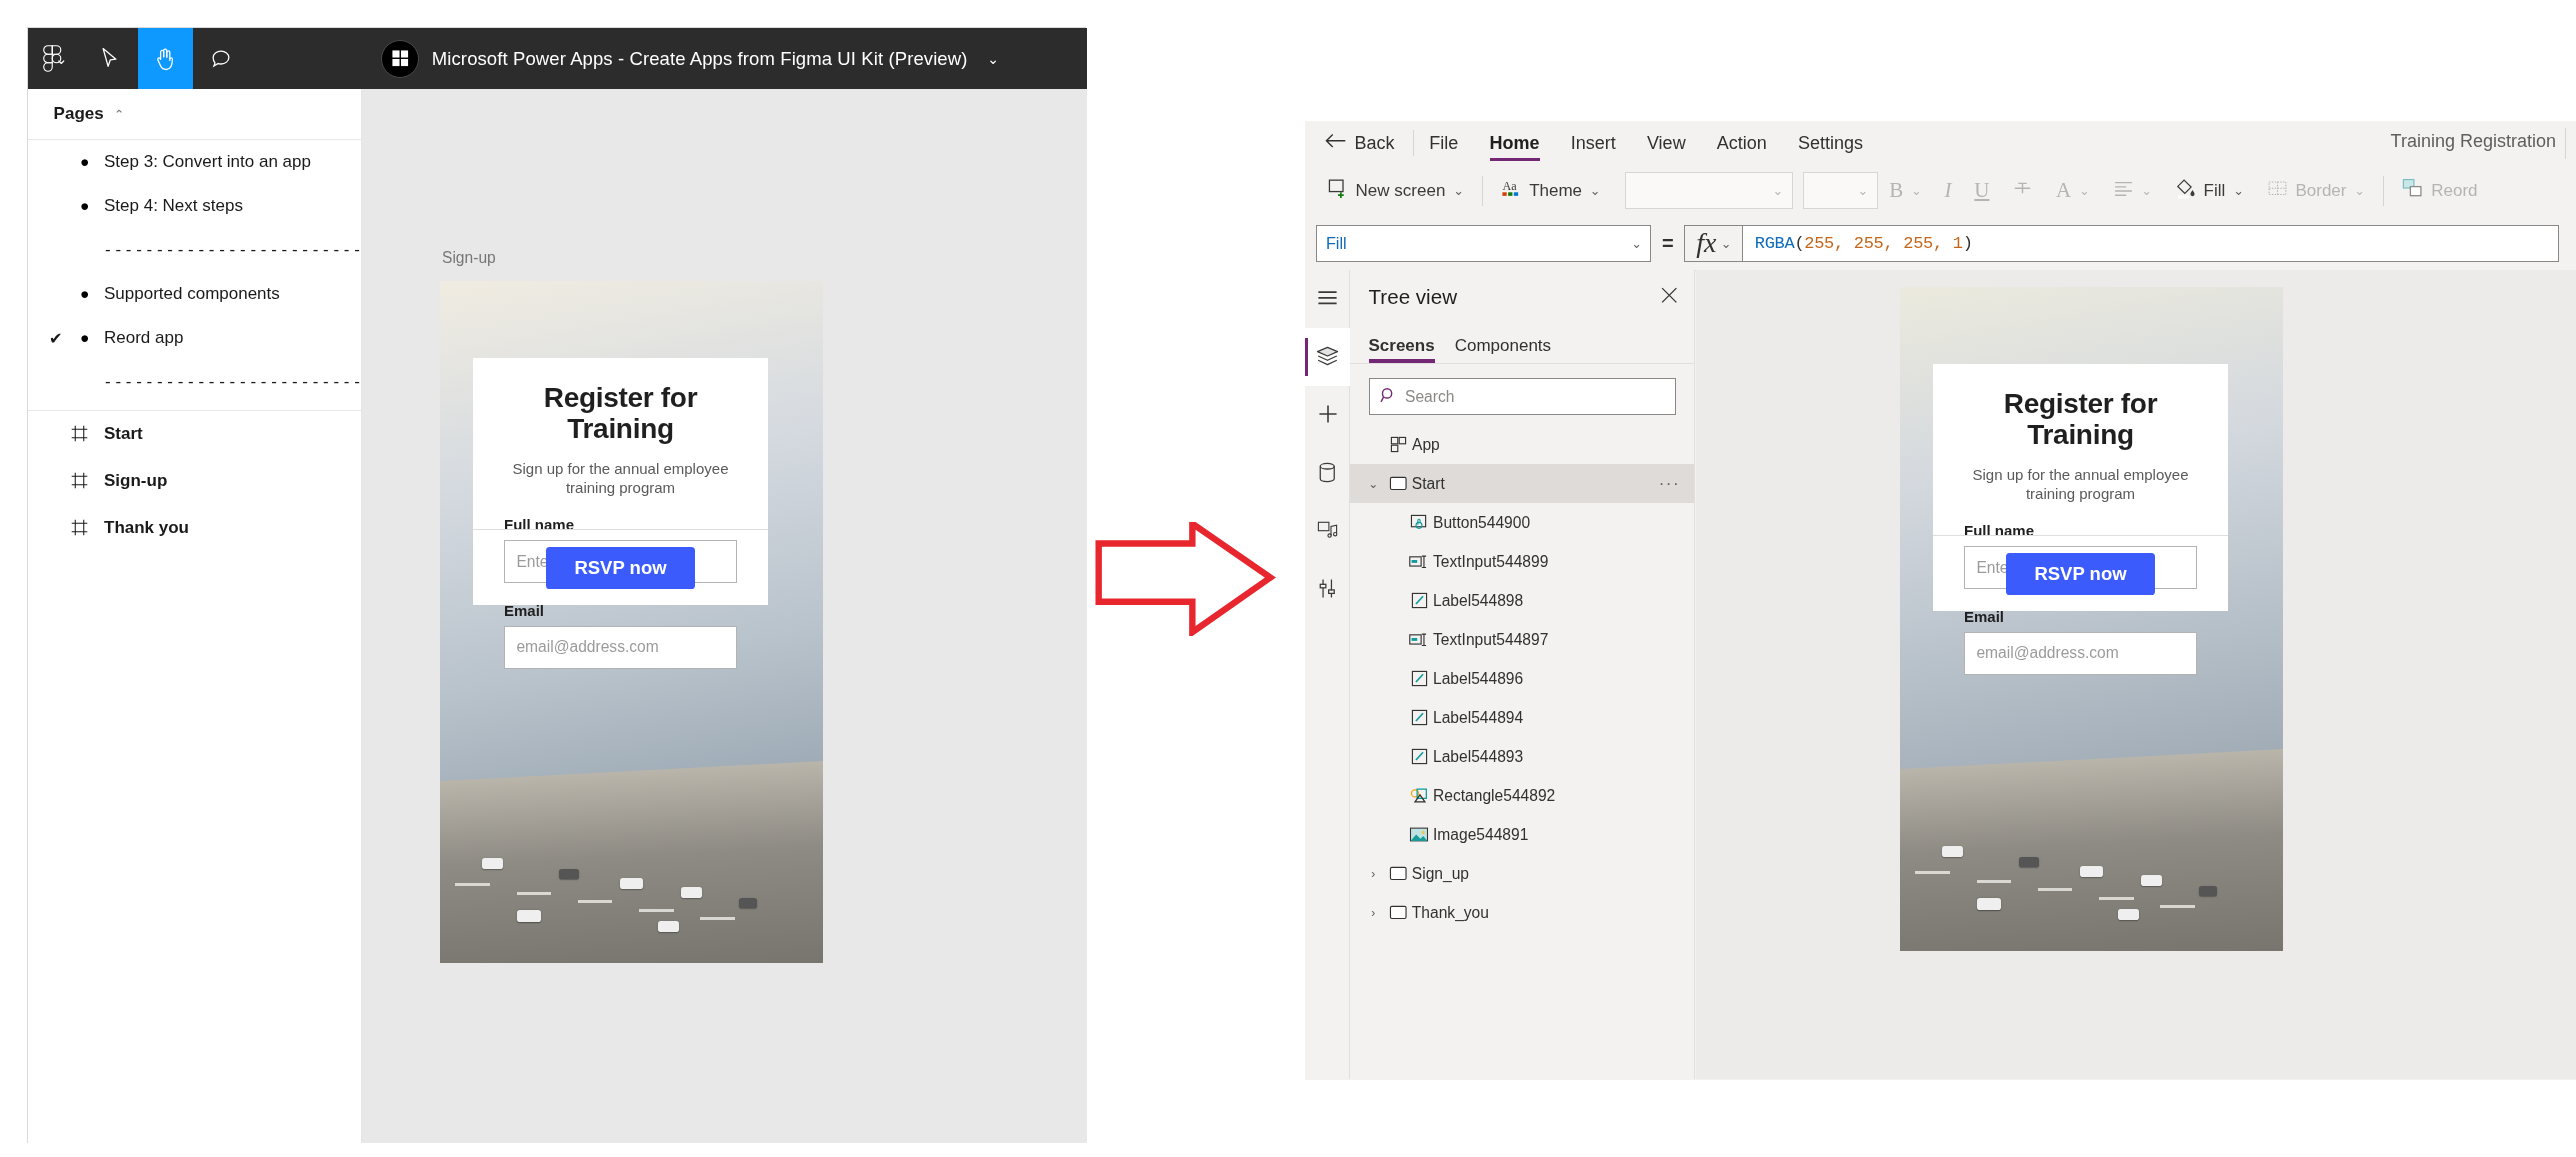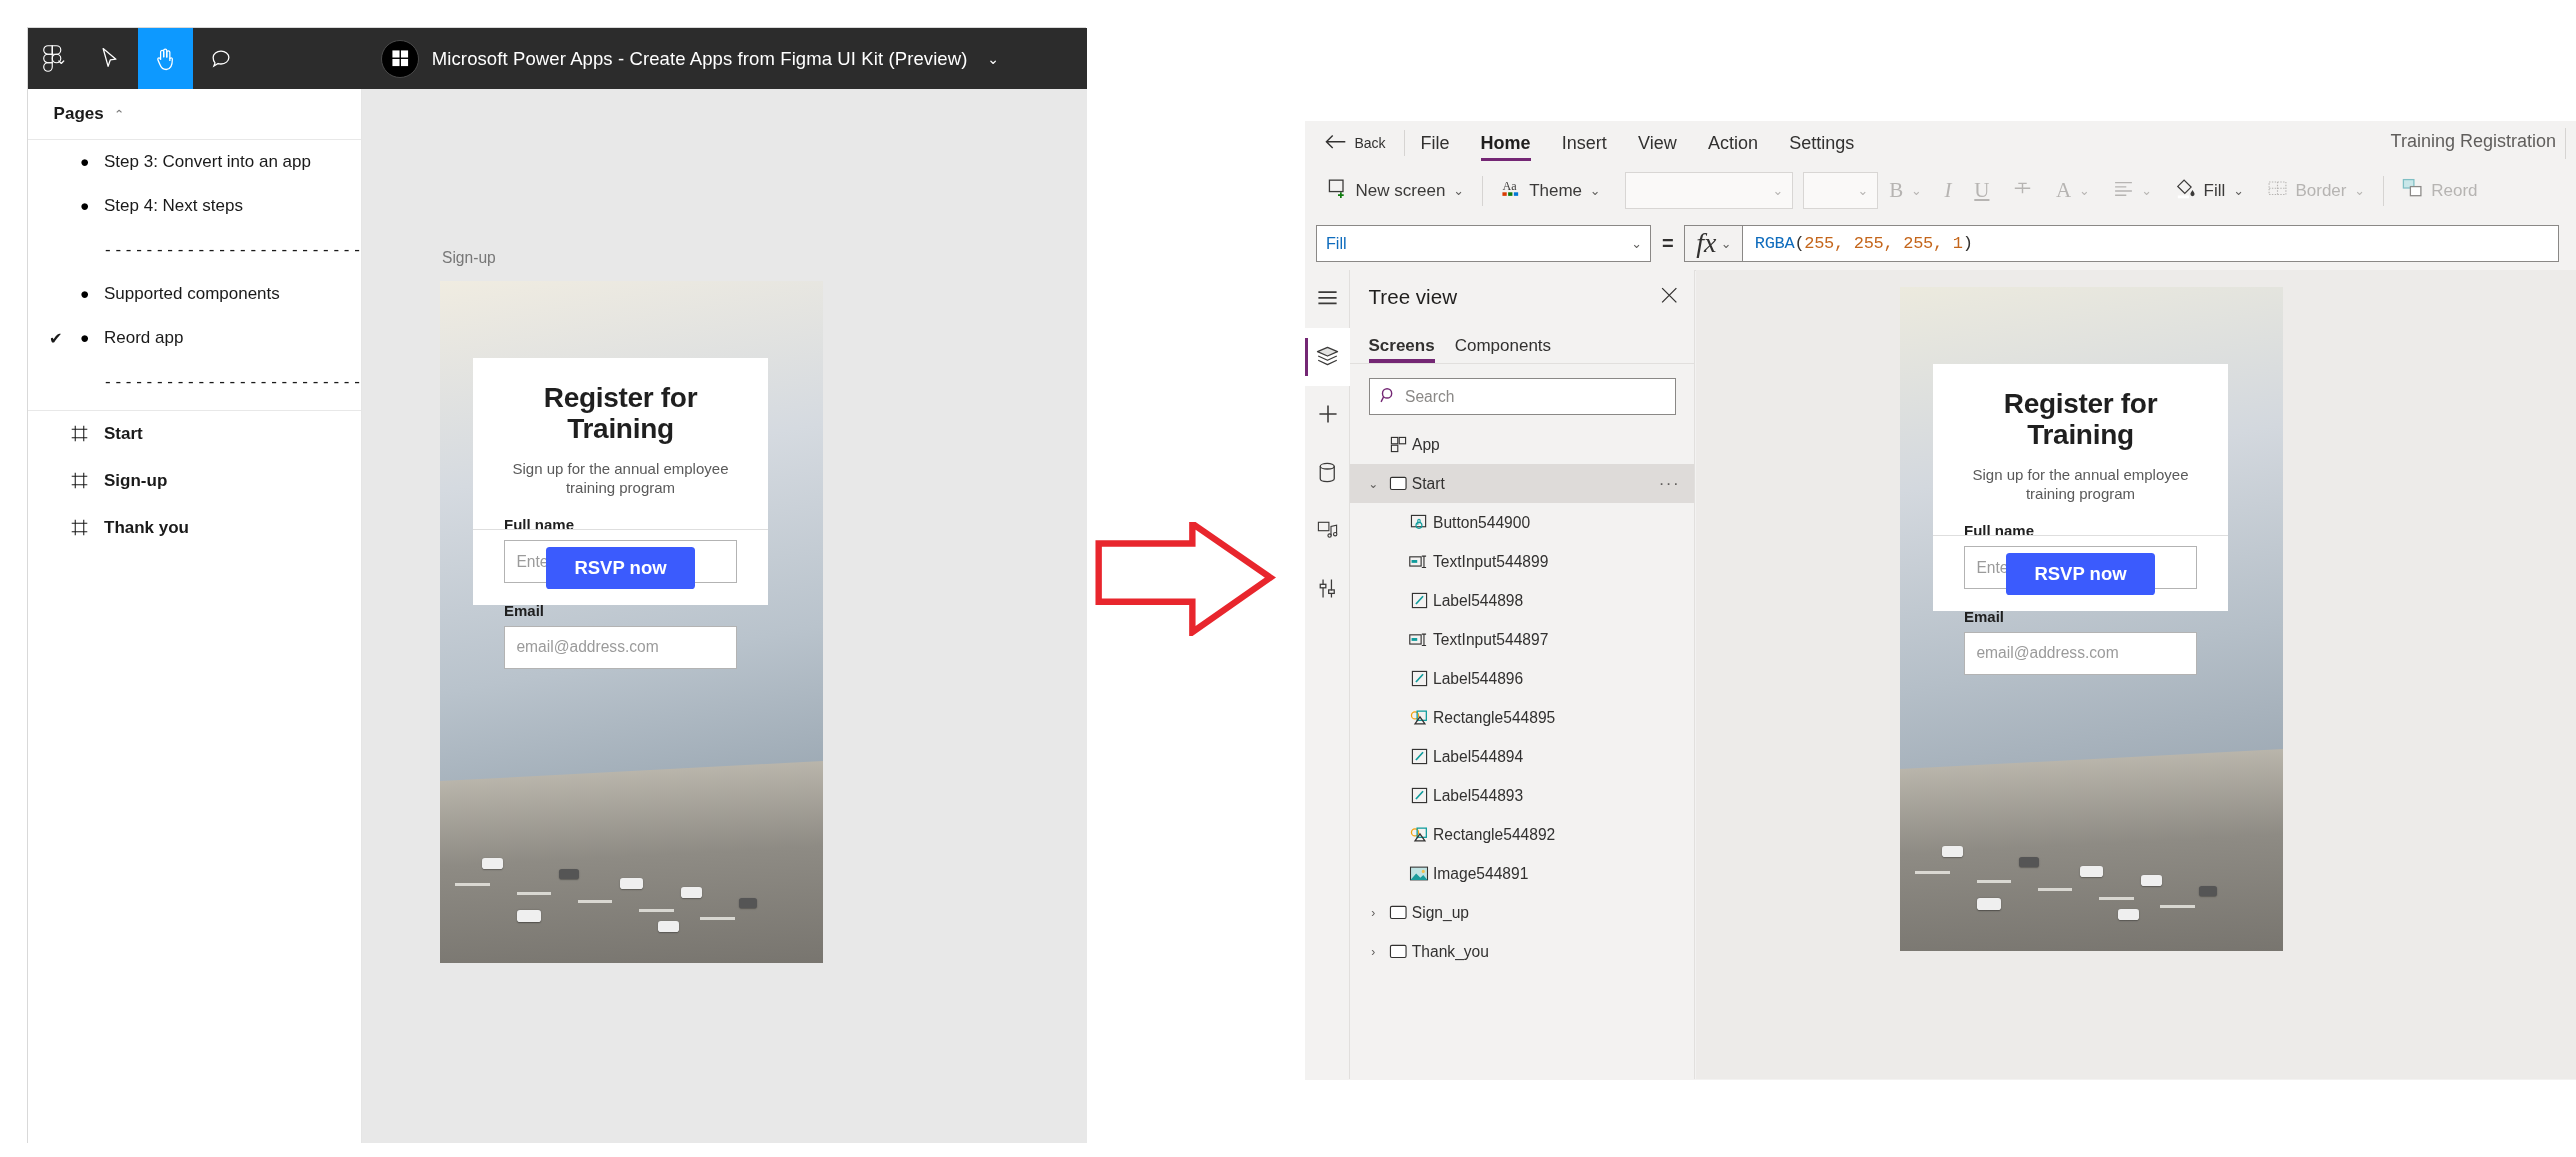--- a/index.html
+++ b/index.html
@@ -54,21 +54,21 @@
     display:flex;align-items:center;justify-content:center;}
   .fig-btn{background:#3b5bfd;color:#ffffff;font-size:18.5px;font-weight:bold;border-radius:3.6px;
     padding:10px 28px;border:none;cursor:pointer;font-family:"Liberation Sans",sans-serif;}
 
   
   #arrow{position:absolute;left:1093px;top:522px;width:220px;height:114px;}
 
   
   #pa-window{position:absolute;left:1305px;top:121px;width:1271px;height:959px;background:#f3f2f1;overflow:hidden;}
   #pa-menubar{position:absolute;left:0;top:0;width:1271px;height:44px;background:#f3f2f1;display:flex;align-items:center;}
-  #pa-back{display:flex;align-items:center;gap:8.5px;padding:0 18.5px 0 20px;font-size:14px;color:#323130;}
+  #pa-back{display:flex;align-items:center;gap:8.5px;padding:0 18.5px 0 20px;font-size:18px;color:#323130;}
   #pa-menu-sep{width:0.7px;height:25.6px;background:#d6d4d2;}
   .pa-menu-item{padding:0 15.6px;font-size:18px;color:#323130;height:44px;display:flex;align-items:center;position:relative;}
   .pa-menu-item.active{font-weight:bold;color:#201f1e;}
   .pa-menu-item.active::after{content:"";position:absolute;left:15.6px;right:15.6px;bottom:3.6px;height:3.6px;background:#742774;}
   #pa-title{position:absolute;right:20px;top:10px;font-size:18px;color:#605e5c;white-space:nowrap;}
   #pa-title-sep{position:absolute;right:10px;top:7px;width:0.7px;height:31px;background:#d6d4d2;}
   #pa-ribbon{position:absolute;left:0;top:44px;width:1271px;height:51px;background:#f3f2f1;border-bottom:0.7px solid #e1dfdd;
     display:flex;align-items:center;}
   .rb-item{display:flex;align-items:center;gap:7.8px;padding:0 11.4px;font-size:17px;color:#3b3a39;white-space:nowrap;}
   .rb-item.dim{color:#b6b4b2;}
@@ -567,30 +567,20 @@
       <div class="tr child">
         <span class="ico">
           <svg width="17" height="17" viewBox="0 0 24 24" fill="none" stroke="#323130" stroke-width="1.6">
             <rect x="2" y="2" width="20" height="20"></rect>
               <path d="M7 17L17 6" stroke="#0f9c9c" stroke-width="2.4"></path>
           </svg>
         </span>
         <span>Label544896</span>
       </div>
 
-      <div class="tr child">
-        <span class="ico">
-          <svg width="18.5" height="17" viewBox="0 0 26 24" fill="none" stroke-width="1.8">
-            <circle cx="7" cy="9" r="5" stroke="#f2a20c" fill="none"></circle>
-            <rect x="10" y="3" width="13" height="13" stroke="#0f9c9c" fill="none"></rect>
-            <path d="M7 21l7-10 7 10z" stroke="#323130" fill="none"></path>
-          </svg>
-        </span>
-        <span>Rectangle544895</span>
-      </div>
 
       <div class="tr child">
         <span class="ico">
           <svg width="17" height="17" viewBox="0 0 24 24" fill="none" stroke="#323130" stroke-width="1.6">
             <rect x="2" y="2" width="20" height="20"></rect>
               <path d="M7 17L17 6" stroke="#0f9c9c" stroke-width="2.4"></path>
           </svg>
         </span>
         <span>Label544894</span>
       </div>

